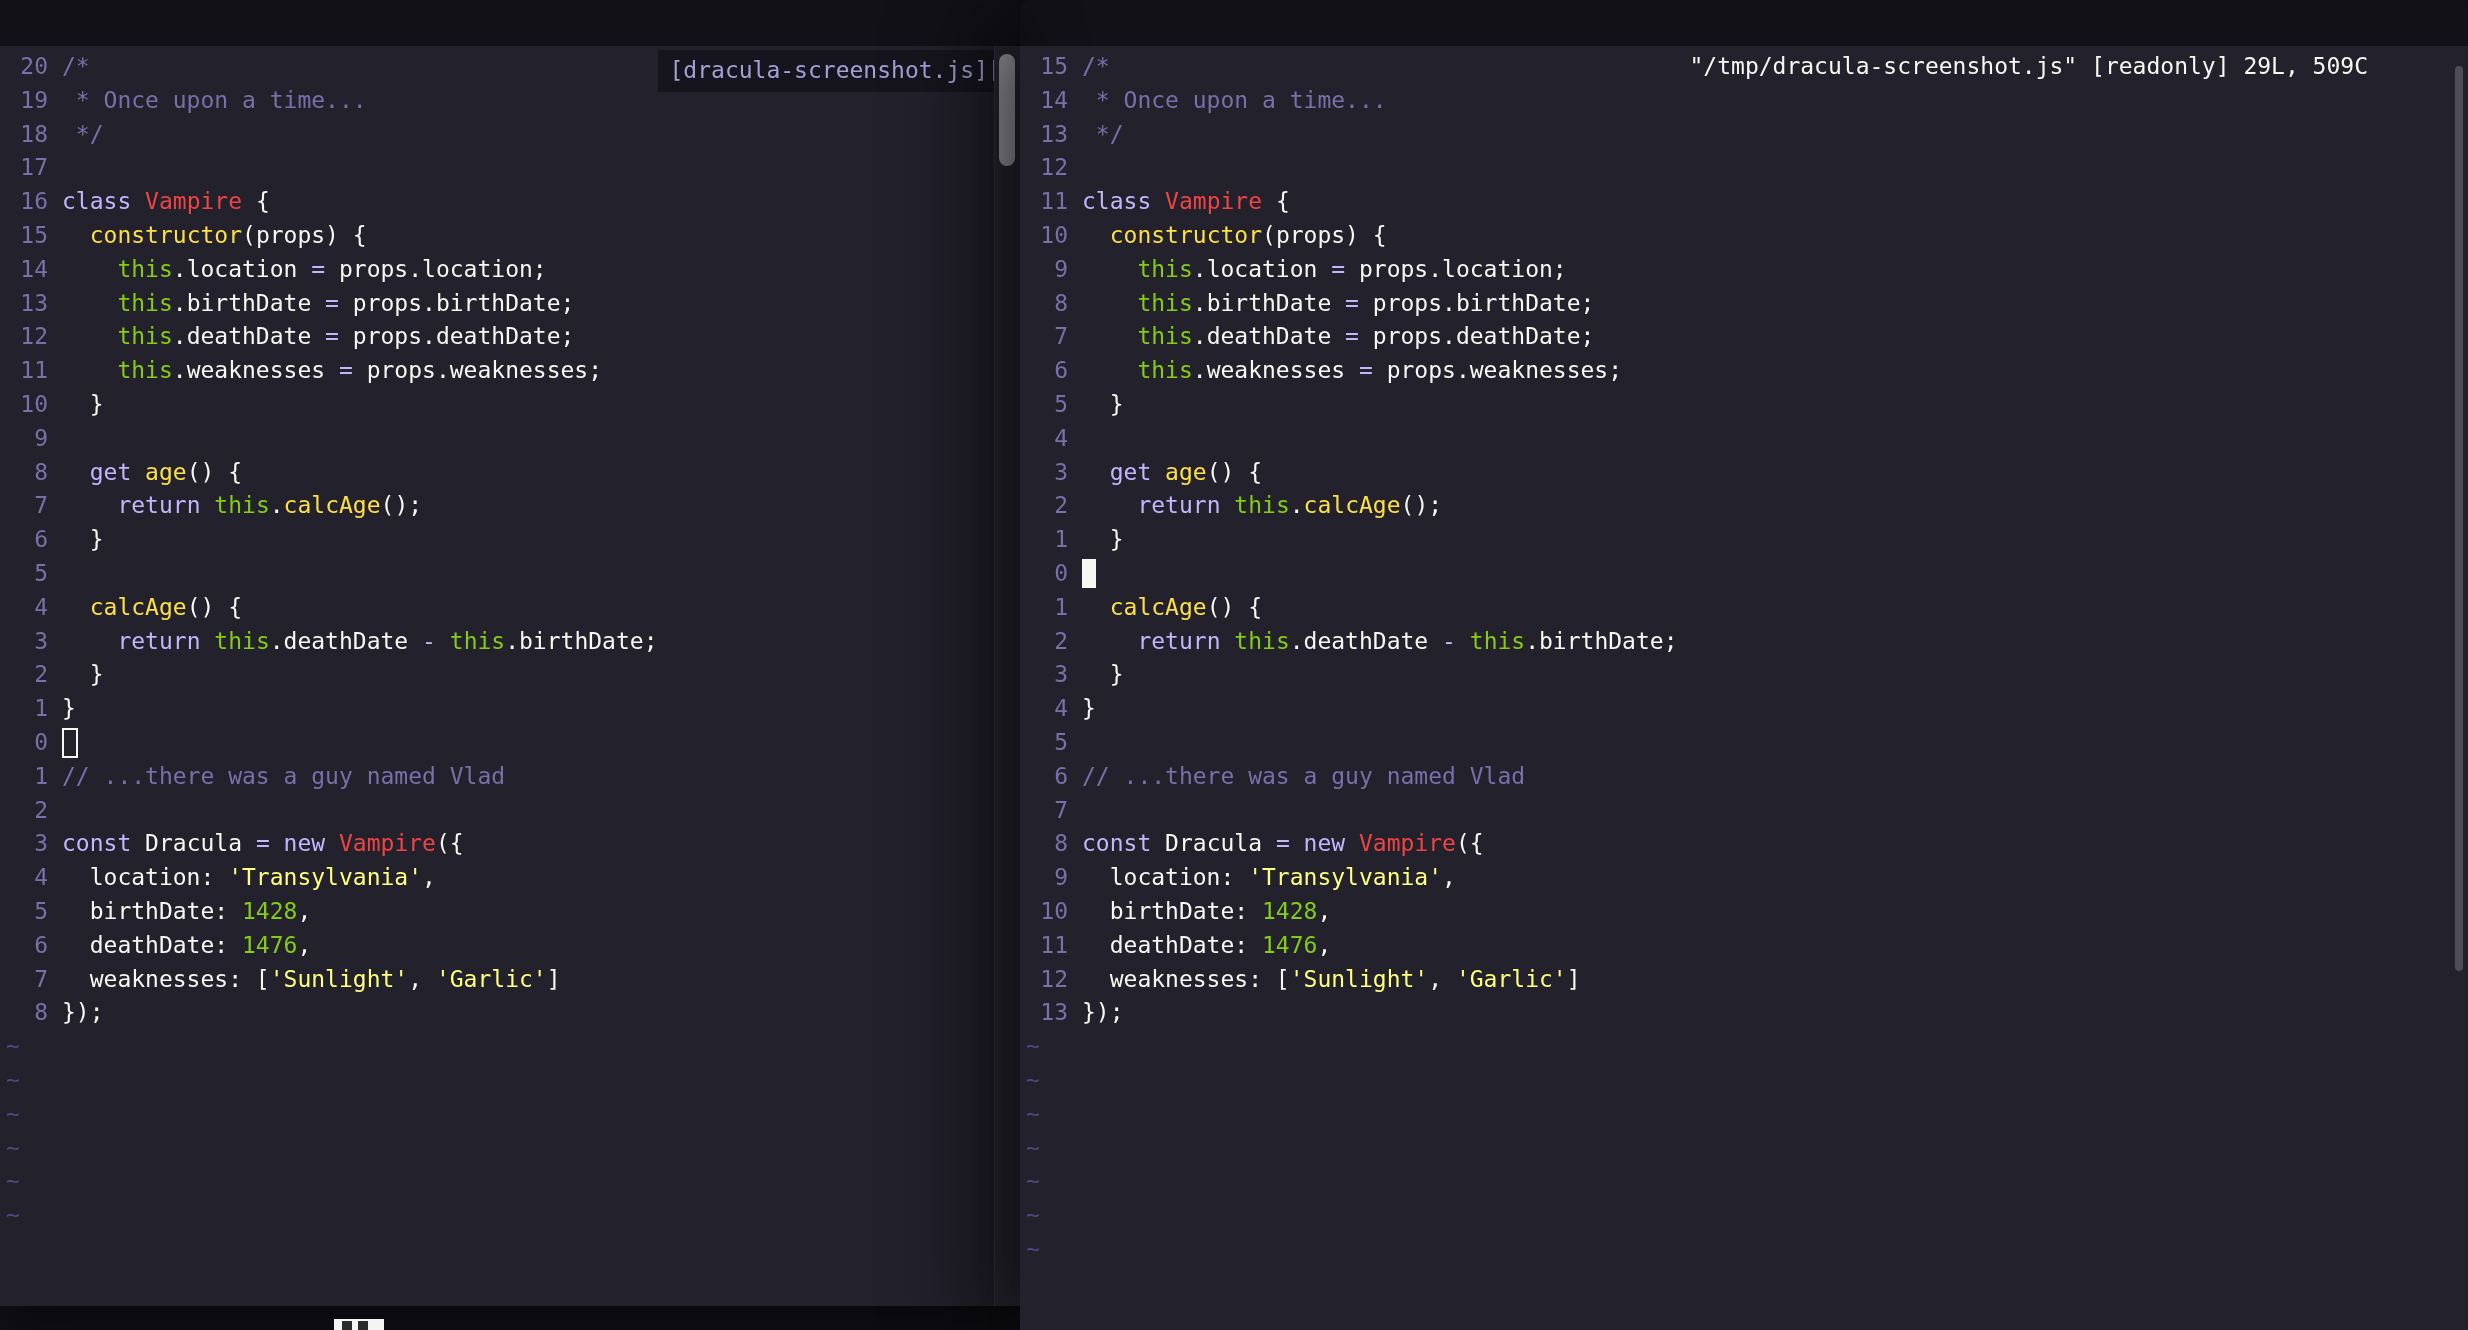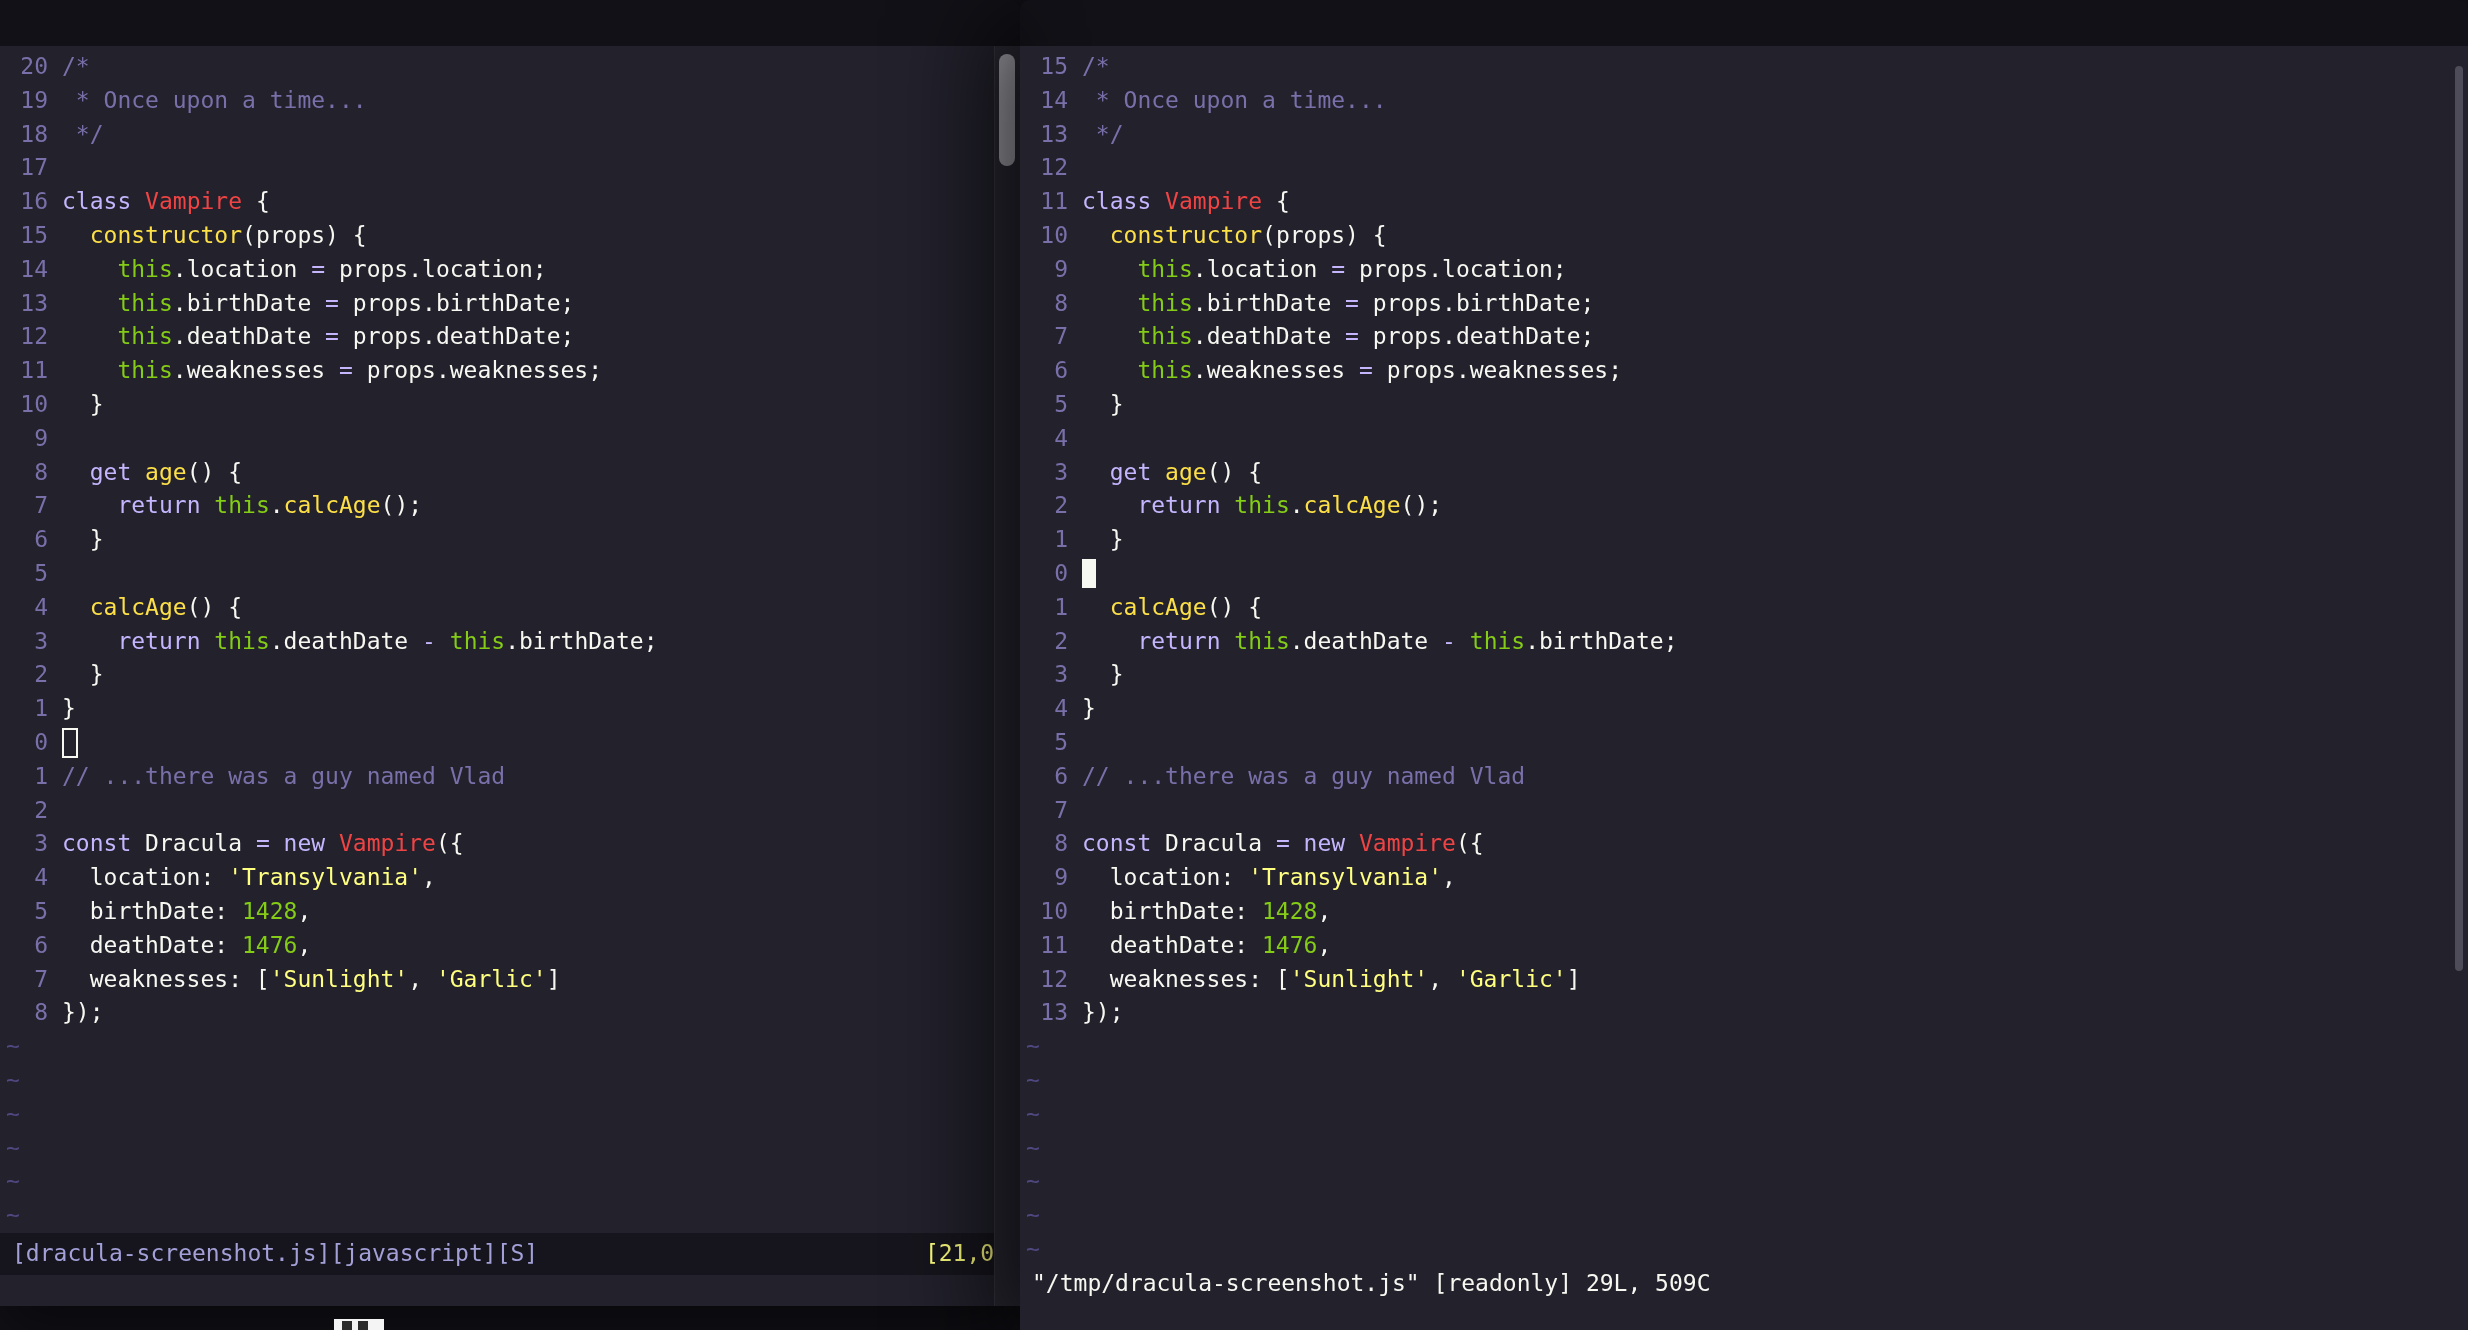--- a/index.html
+++ b/index.html
@@ -18,21 +18,21 @@
   .tl{width:22px;height:22px;border-radius:50%;border:1px solid rgba(255,255,255,.07)}
   .tl.inactive{background:#47454e}
   .tl.red{background:#FF5F57}
   .tl.yellow{background:#FEBC2E}
   .tl.green{background:#28C840}
   .title-text{position:absolute;left:0;right:0;top:0;height:100%;display:flex;align-items:center;justify-content:center;gap:10px;font-size:22px;font-weight:600;letter-spacing:.2px;white-space:nowrap}
   #left-window .title-text{color:#9d9ca4}
   #right-window .title-text{color:#d9d8de}
   .doc-icon{flex:none}
 
-  .term{position:absolute;top:46px;left:0;right:0;bottom:0;display:flex;flex-direction:column;background:#22212C;
+  .term{position:absolute;top:46px;left:0;right:0;bottom:0;display:flex;flex-direction:row;background:#22212C;
         font-family:"DejaVu Sans Mono","Liberation Mono",monospace;font-size:23px;line-height:33.8px;white-space:pre;padding-top:4px}
   .buffer{flex:none}
   .vrow{height:33.8px;display:flex}
   .ln{flex:none;width:48px;text-align:right;color:#7970A9}
   .cl{margin-left:14px;display:flex;align-items:center}
   .tilde{color:#4F4880;margin-left:6px}
 
   .tk-f{color:#F8F8F2}
   .tk-c{color:#7970A9}
   .tk-k{color:#c4b5fd}

